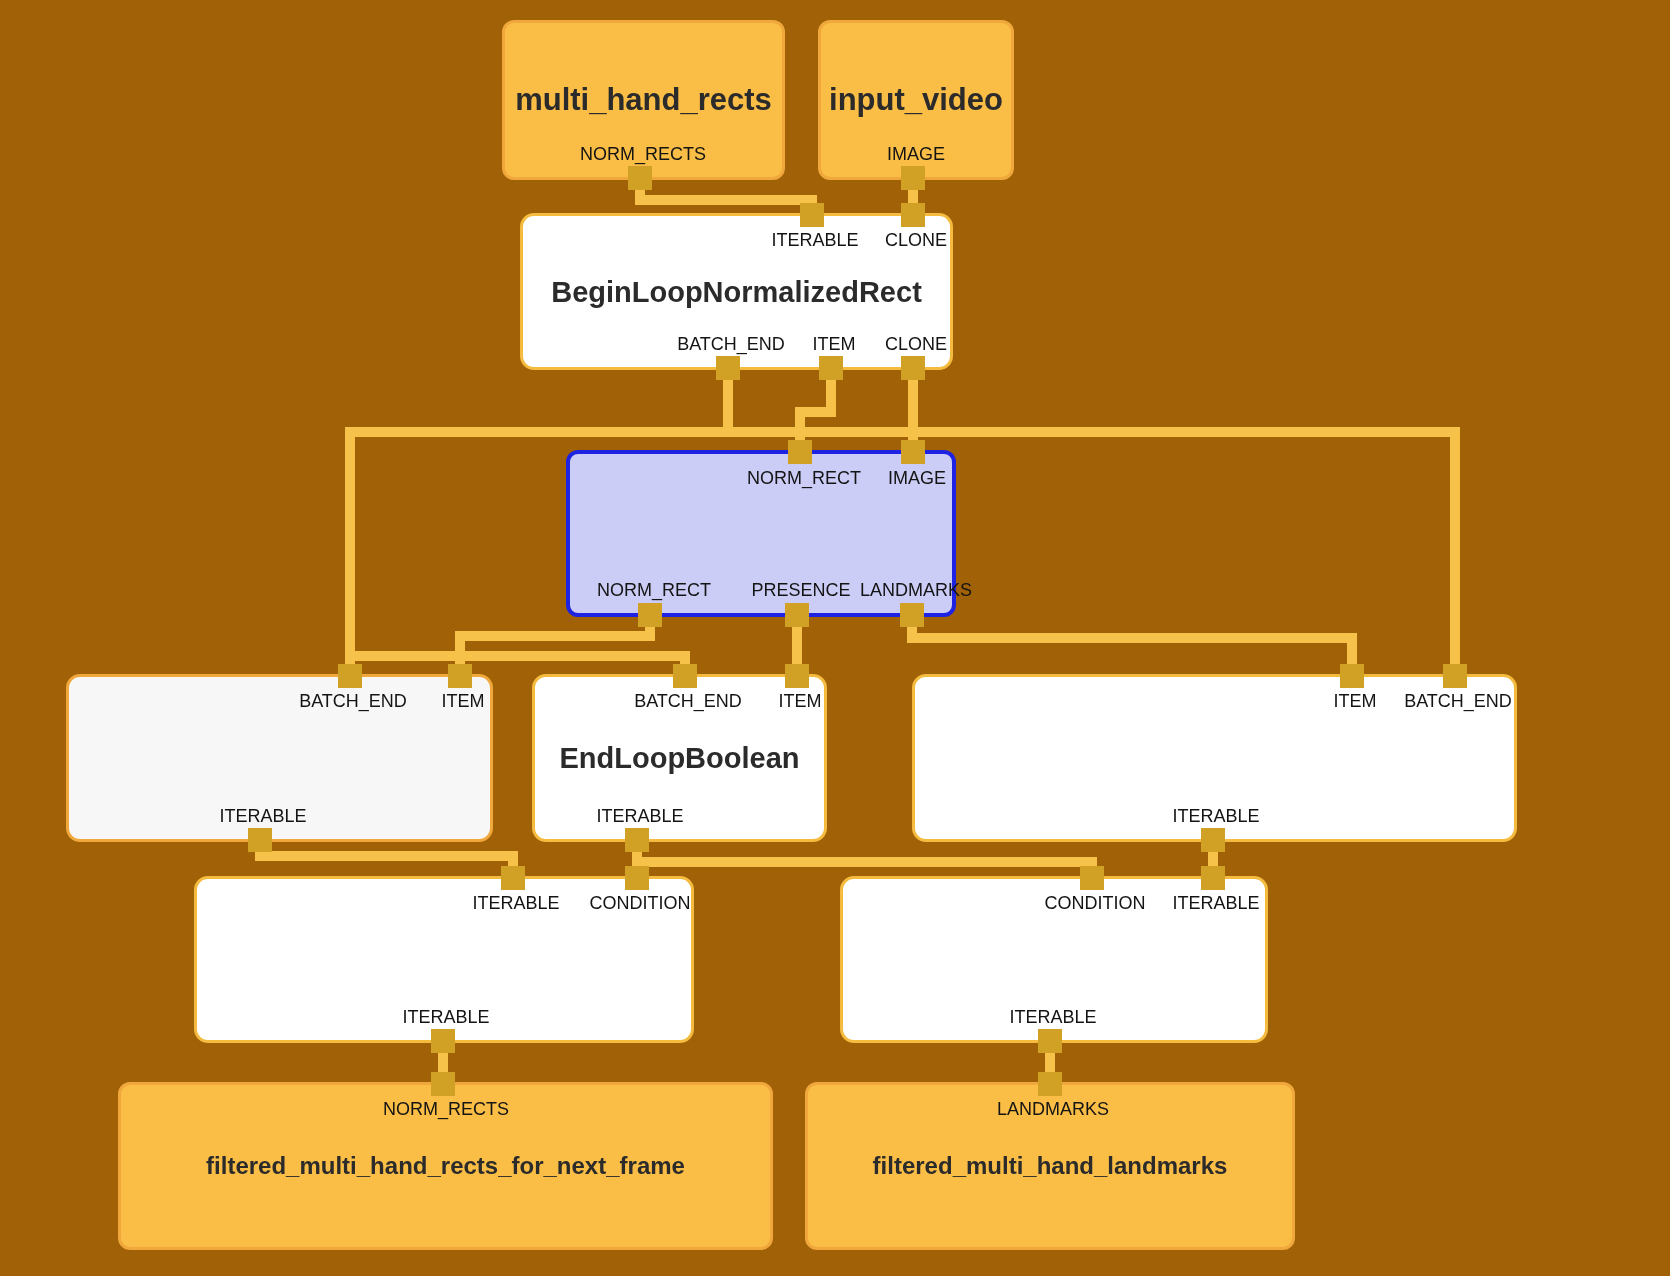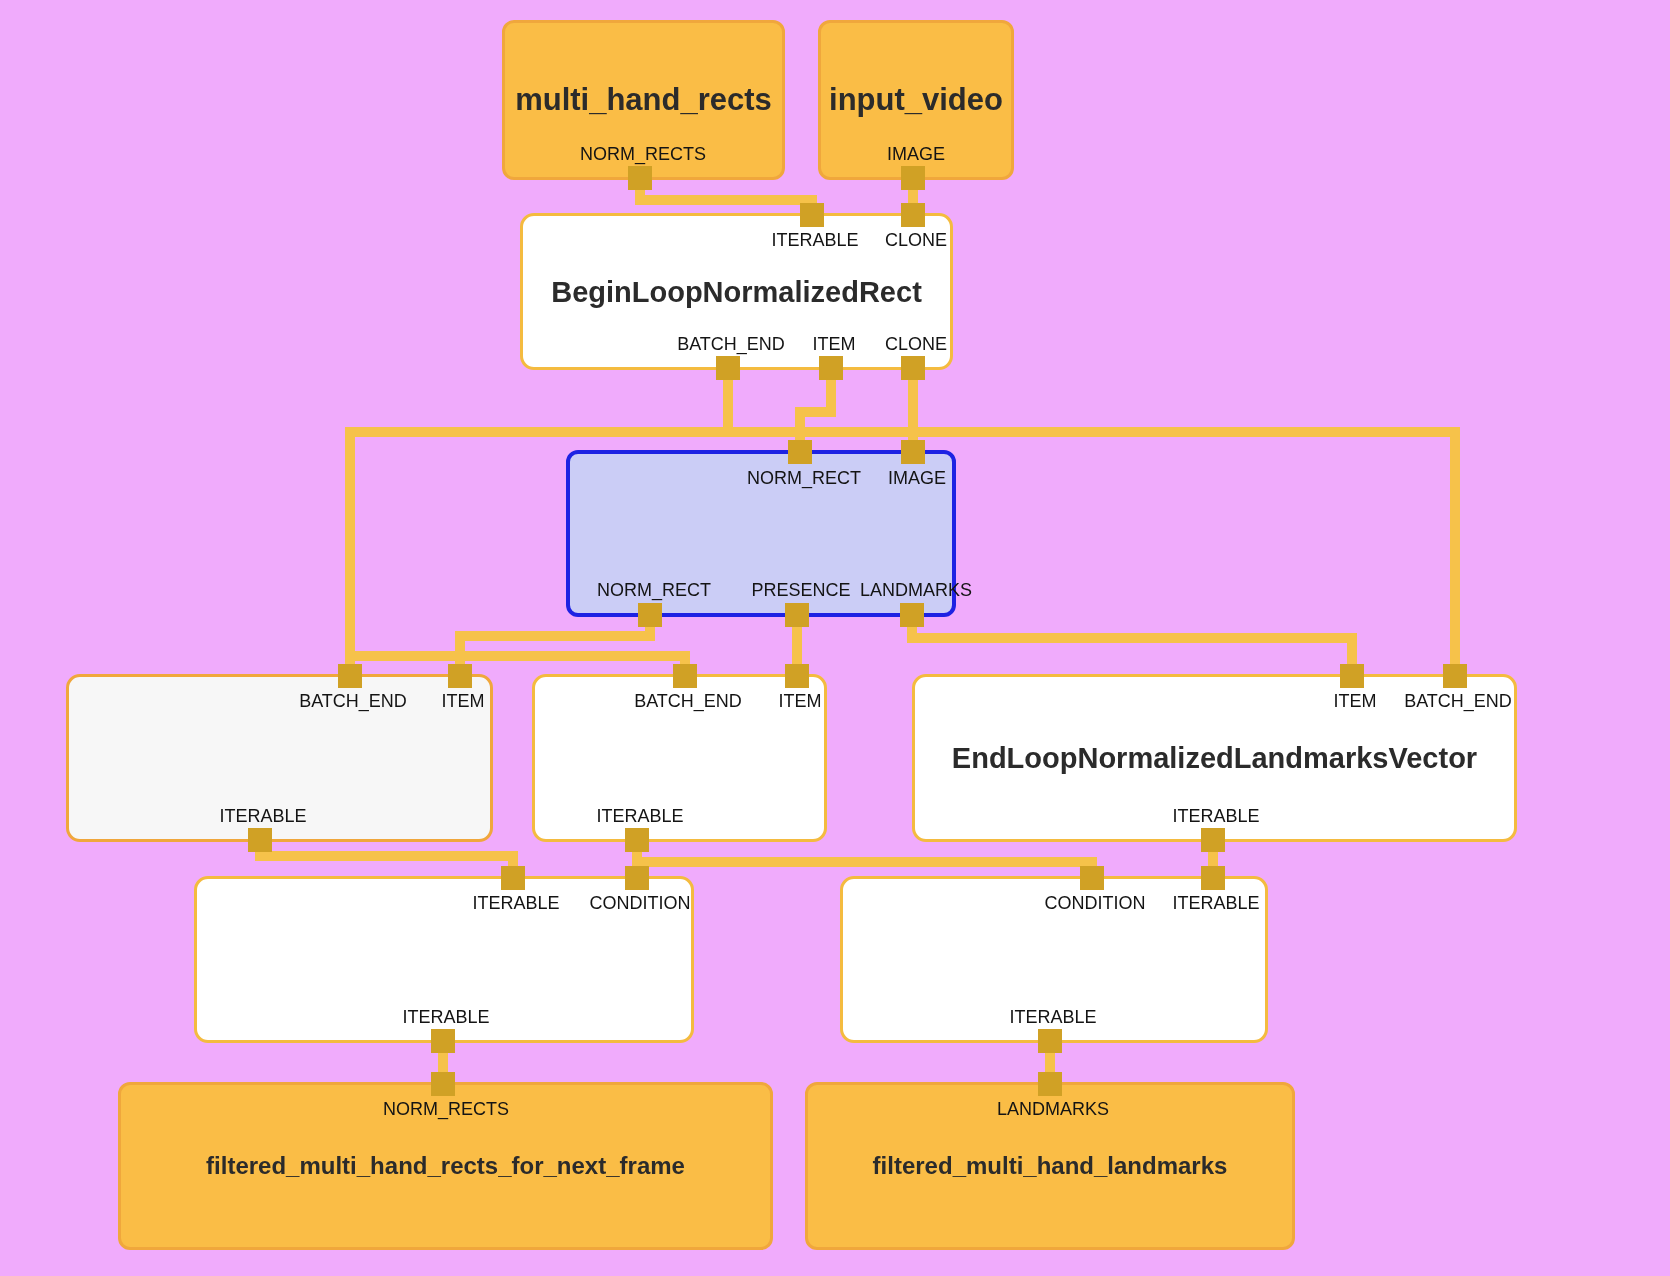--- a/index.html
+++ b/index.html
@@ -1,19 +1,19 @@
 <!DOCTYPE html>
 <html><head>
 <meta charset="utf-8">
 <style>
   html,body{margin:0;padding:0;background:#ffffff;}
   #stage{
     position:relative;
     width:1670px;height:1276px;
-    background:#f0abfc;
+    background:#a16207;
     font-family:"Liberation Sans", sans-serif;
     overflow:hidden;
   }
   .wire{position:absolute;z-index:1;}
   .node{position:absolute;box-sizing:border-box;z-index:2;}
   .kind-packet-source,.kind-packet-sink{
     background:#FABD46;border:3px solid #F0A73C;border-radius:12px;
   }
   .kind-calculator{
     background:#FFFFFF;border:3px solid #F4BB3F;border-radius:14px;
@@ -96,26 +96,26 @@
       <span class="plabel plabel-bottom" style="left: 84px;">NORM_RECT</span>
       <span class="plabel plabel-bottom" style="left: 231px;">PRESENCE</span>
       <span class="plabel plabel-bottom" style="left: 346px;">LANDMARKS</span>
     </div>
     <div class="node kind-endloop" style="left: 66px; top: 674px; width: 427px; height: 168px;">
       <span class="plabel plabel-top" style="left: 284px;">BATCH_END</span>
       <span class="plabel plabel-top" style="left: 394px;">ITEM</span>
       <span class="plabel plabel-bottom" style="left: 194px;">ITERABLE</span>
     </div>
     <div class="node kind-calculator" style="left: 532px; top: 674px; width: 295px; height: 168px;">
+      <div class="node-title">EndLoopBoolean</div>
       <span class="plabel plabel-top" style="left: 153px;">BATCH_END</span>
       <span class="plabel plabel-top" style="left: 265px;">ITEM</span>
       <span class="plabel plabel-bottom" style="left: 105px;">ITERABLE</span>
     </div>
     <div class="node kind-calculator" style="left: 912px; top: 674px; width: 605px; height: 168px;">
-      <div class="node-title">EndLoopNormalizedLandmarksVector</div>
       <span class="plabel plabel-top" style="left: 440px;">ITEM</span>
       <span class="plabel plabel-top" style="left: 543px;">BATCH_END</span>
       <span class="plabel plabel-bottom" style="left: 301px;">ITERABLE</span>
     </div>
     <div class="node kind-calculator" style="left: 194px; top: 876px; width: 500px; height: 167px;">
       <span class="plabel plabel-top" style="left: 319px;">ITERABLE</span>
       <span class="plabel plabel-top" style="left: 443px;">CONDITION</span>
       <span class="plabel plabel-bottom" style="left: 249px;">ITERABLE</span>
     </div>
     <div class="node kind-calculator" style="left: 840px; top: 876px; width: 428px; height: 167px;">

